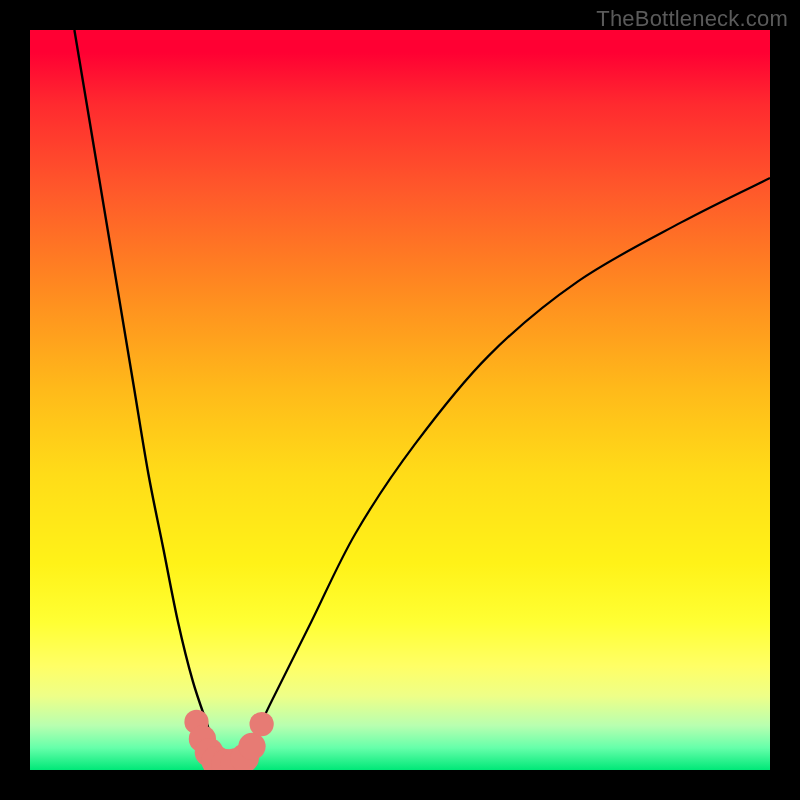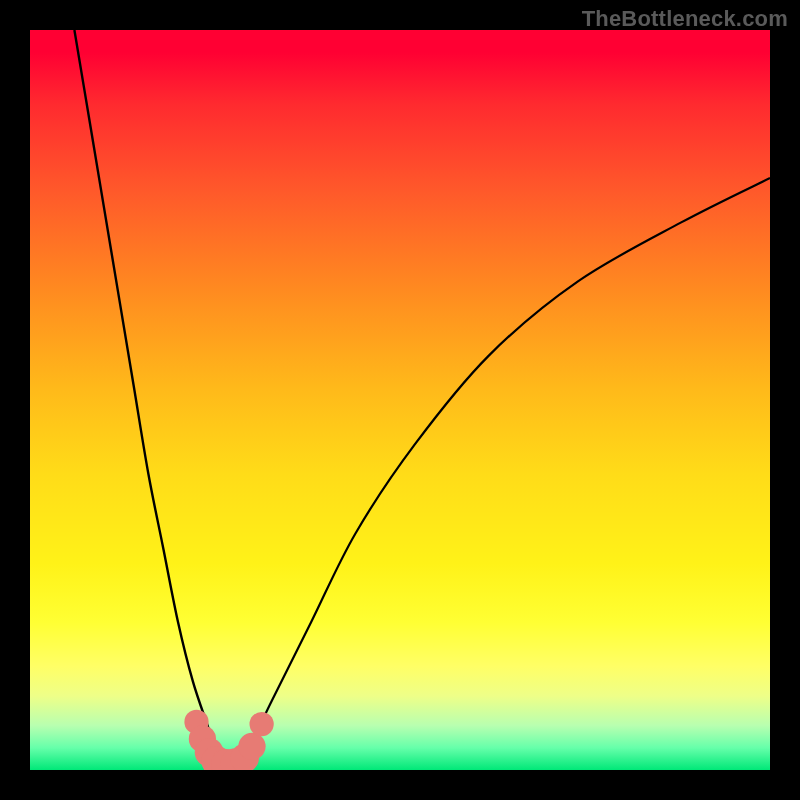--- a/index.html
+++ b/index.html
@@ -46,21 +46,21 @@
       #66ffaa 97%,
       #00e878 100%
     );
   }
   .watermark {
     position: absolute;
     top: 6px;
     right: 12px;
     color: #5a5a5a;
     font-size: 22px;
-    font-weight: 700;
+    font-weight: 400;
     letter-spacing: 0.2px;
     user-select: none;
   }
   svg.curves {
     position: absolute;
     inset: 0;
   }
 </style>
 </head>
 <body>

